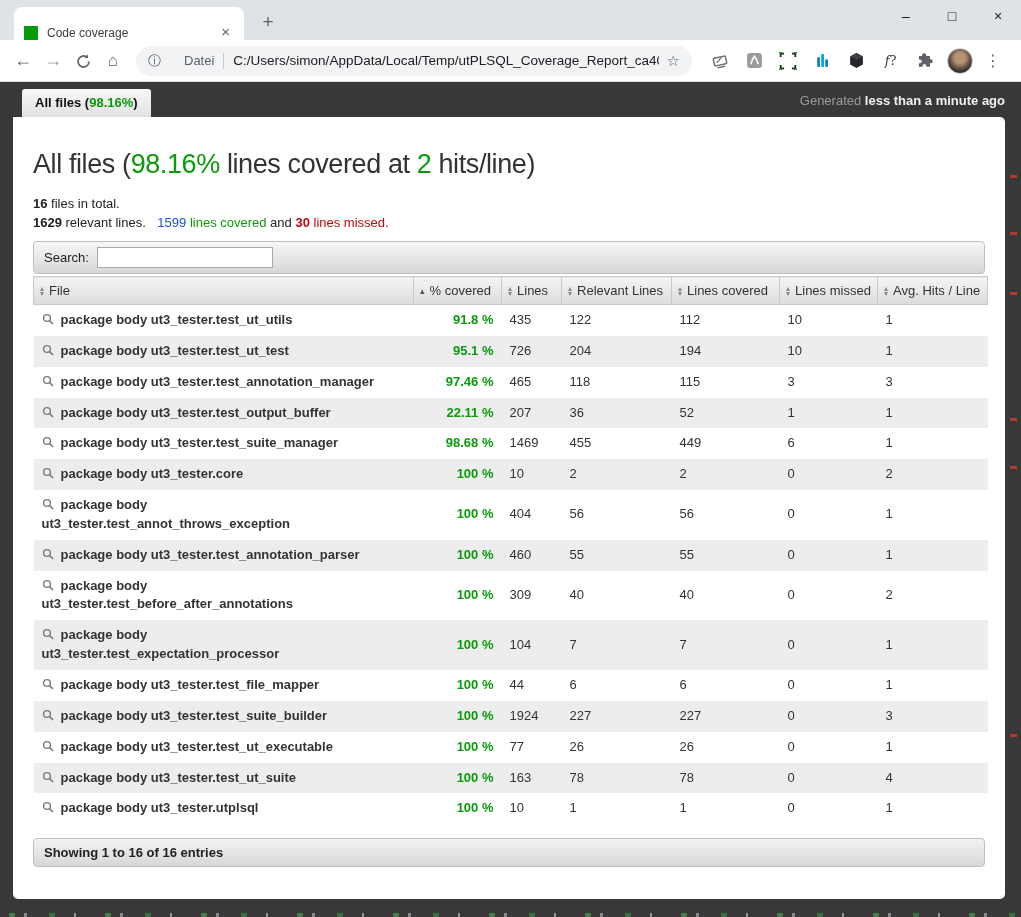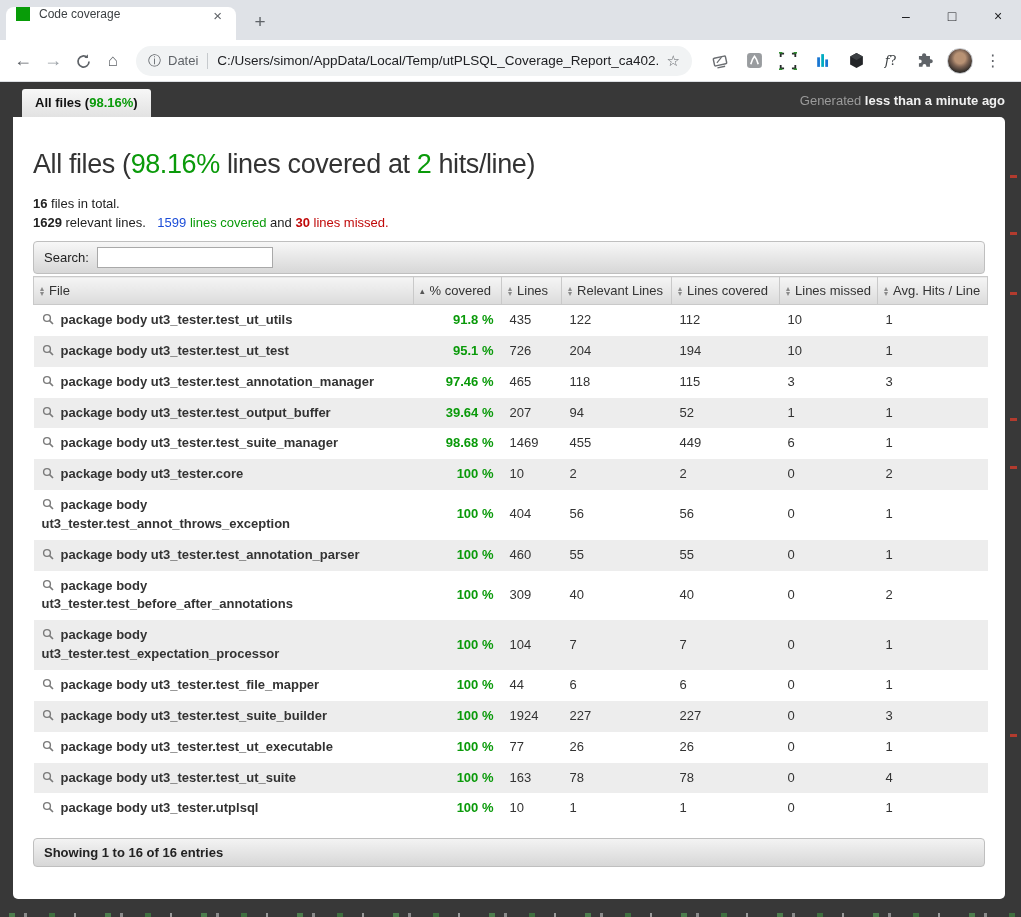--- a/index.html
+++ b/index.html
@@ -2,39 +2,39 @@
 <html><head>
 <meta charset="utf-8">
 <style>
   * { margin:0; padding:0; box-sizing:border-box; }
   html,body { width:1021px; height:917px; overflow:hidden; background:#383838;
               font-family:"Liberation Sans", sans-serif; }
   .window { width:1021px; height:917px; position:relative; }
 
   
   .tabstrip { height:40px; background:#dfe2e7; display:flex; align-items:flex-end; position:relative; }
-  .tab { height:33px; width:230px; background:#fff; border-radius:8px 8px 0 0; margin-left:6px;
-         display:flex; align-items:flex-start; padding:0 10px; }
+  .tab { height:33px; width:230px; background:#fff; border-radius:8px 8px 0 0; margin-left:14px;
+         display:flex; align-items:flex-end; padding:0 10px; }
   .favicon { width:14px; height:14px; background:#089c08; flex:0 0 auto; }
   .tab-title { font-size:12px; color:#3c4043; margin-left:9px; flex:1; white-space:nowrap; overflow:hidden; }
   .tab-close { font-size:15px; color:#5f6368; padding:0 4px; cursor:default; }
   .newtab { font-size:19px; color:#5f6368; margin:0 0 7px 12px; width:24px; text-align:center; }
   .wincontrols { position:absolute; right:0; top:0; height:34px; display:flex; }
   .wincontrols span { width:46px; text-align:center; line-height:32px; font-size:14px; color:#202124; }
 
   .toolbar { height:42px; background:#fff; display:flex; align-items:center; padding:0 8px;
              border-bottom:1px solid #dcdfe3; }
   .navbtn { width:30px; text-align:center; font-size:18px; color:#5f6368; flex:0 0 auto; }
   .navbtn.fwd { color:#9aa0a6; }
   .navbtn svg { vertical-align:middle; }
   .home { font-size:17px; }
   .urlbar { width:556px; height:30px; background:#f1f3f4; border-radius:15px; display:flex;
             align-items:center; padding:0 12px; margin:0 6px 0 8px; }
   .info-ic { font-size:13px; color:#5f6368; margin-right:7px; }
-  .scheme { font-size:13px; color:#5f6368; }
+  .scheme { font-size:13px; color:#5f6368;margin-left:16px; }
   .url-sep { width:1px; height:16px; background:#c6cacd; margin:0 9px; }
   .url-text { font-size:13.5px; color:#202124; flex:1; white-space:nowrap; overflow:hidden; }
   .star { font-size:15px; color:#5f6368; margin-left:8px; }
   .extrow { display:flex; align-items:center; flex:1; justify-content:space-evenly; }
   .ext { width:24px; height:24px; display:flex; align-items:center; justify-content:center; }
   .fnic { font-size:13px; color:#3c4043; font-family:"DejaVu Serif", serif; }
   .fnic i { font-style:italic; }
   .avatar { width:26px; height:26px; border-radius:50%;
             background:radial-gradient(circle at 50% 38%, #b89274 0 28%, #7a6152 46%, #35302c 72%, #23201e 100%);
             border:1px solid #c9ccd0; }
@@ -269,23 +269,23 @@
               <td>118</td>
               <td>115</td>
               <td>3</td>
               <td>3</td>
             </tr>
             <tr>
               <td class="file"><svg width="13" height="13" viewBox="0 0 13 13">
                   <circle cx="5" cy="5" r="3.4" fill="none" stroke="#7a7a7a" stroke-width="1.4"></circle>
                   <path d="M7.6 7.6 L11 11" stroke="#7a7a7a" stroke-width="1.6"></path>
                 </svg><span>package body ut3_tester.test_output_buffer</span></td>
-              <td class="pct">39.64 %</td>
+              <td class="pct">22.11 %</td>
               <td>207</td>
-              <td>94</td>
+              <td>36</td>
               <td>52</td>
               <td>1</td>
               <td>1</td>
             </tr>
             <tr>
               <td class="file"><svg width="13" height="13" viewBox="0 0 13 13">
                   <circle cx="5" cy="5" r="3.4" fill="none" stroke="#7a7a7a" stroke-width="1.4"></circle>
                   <path d="M7.6 7.6 L11 11" stroke="#7a7a7a" stroke-width="1.6"></path>
                 </svg><span>package body ut3_tester.test_suite_manager</span></td>
               <td class="pct">98.68 %</td>

